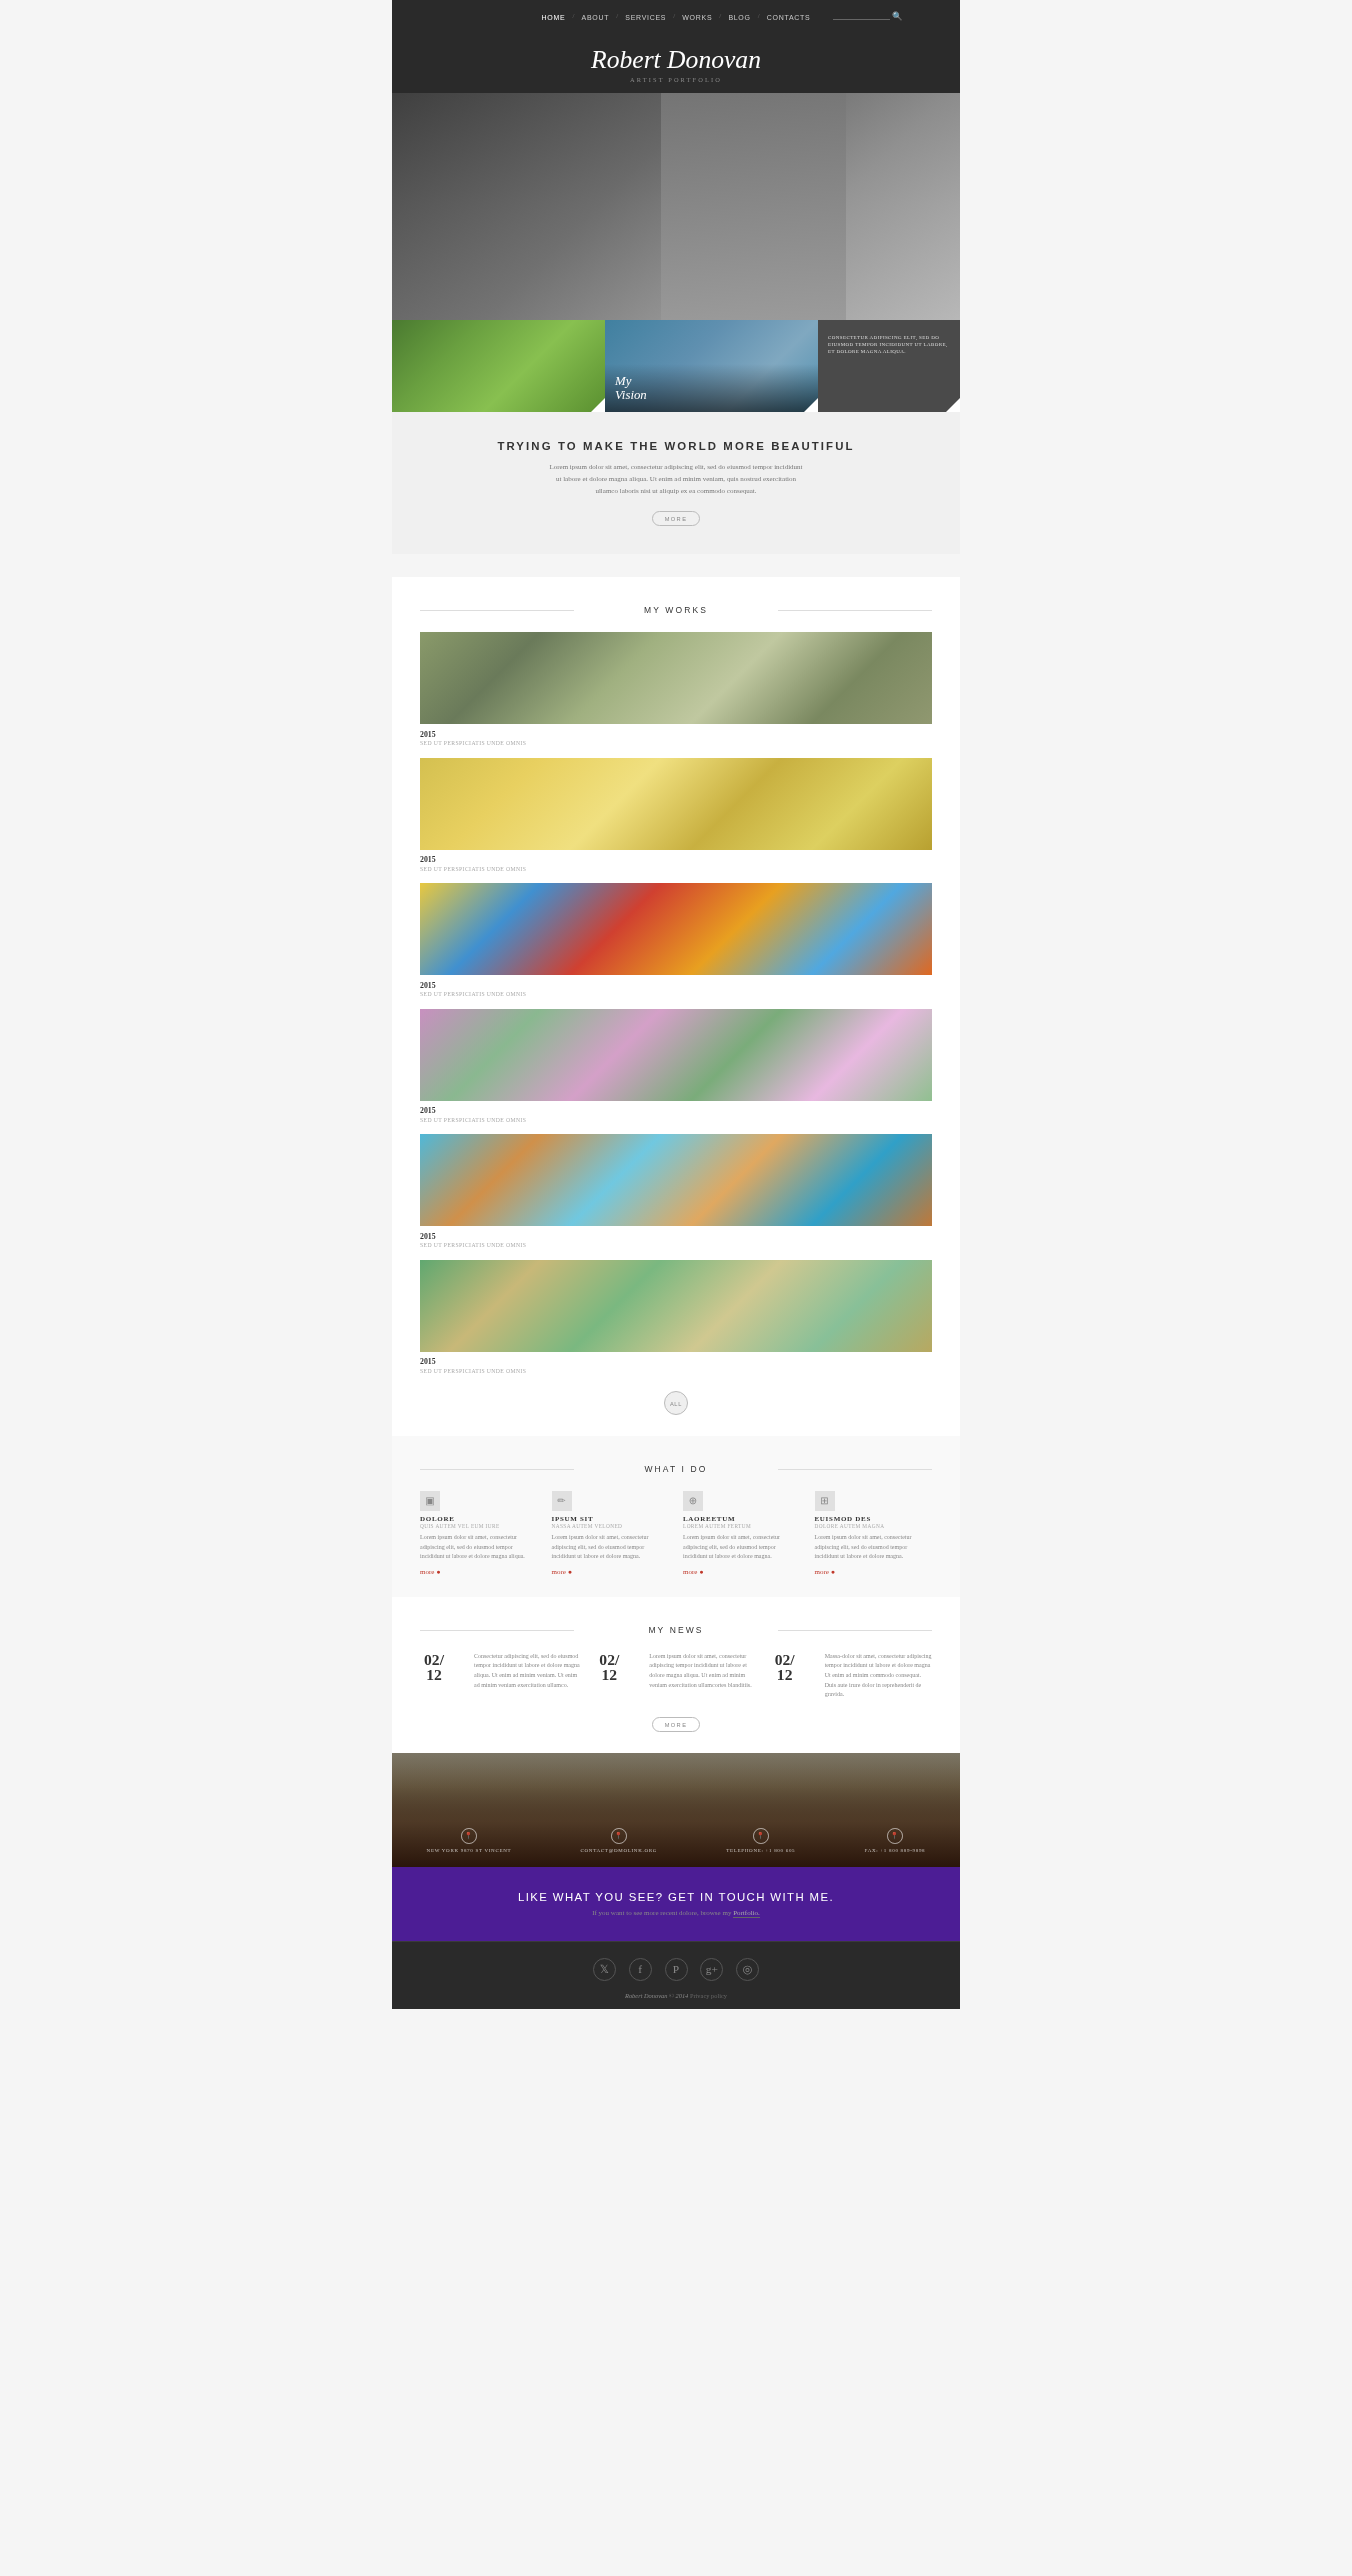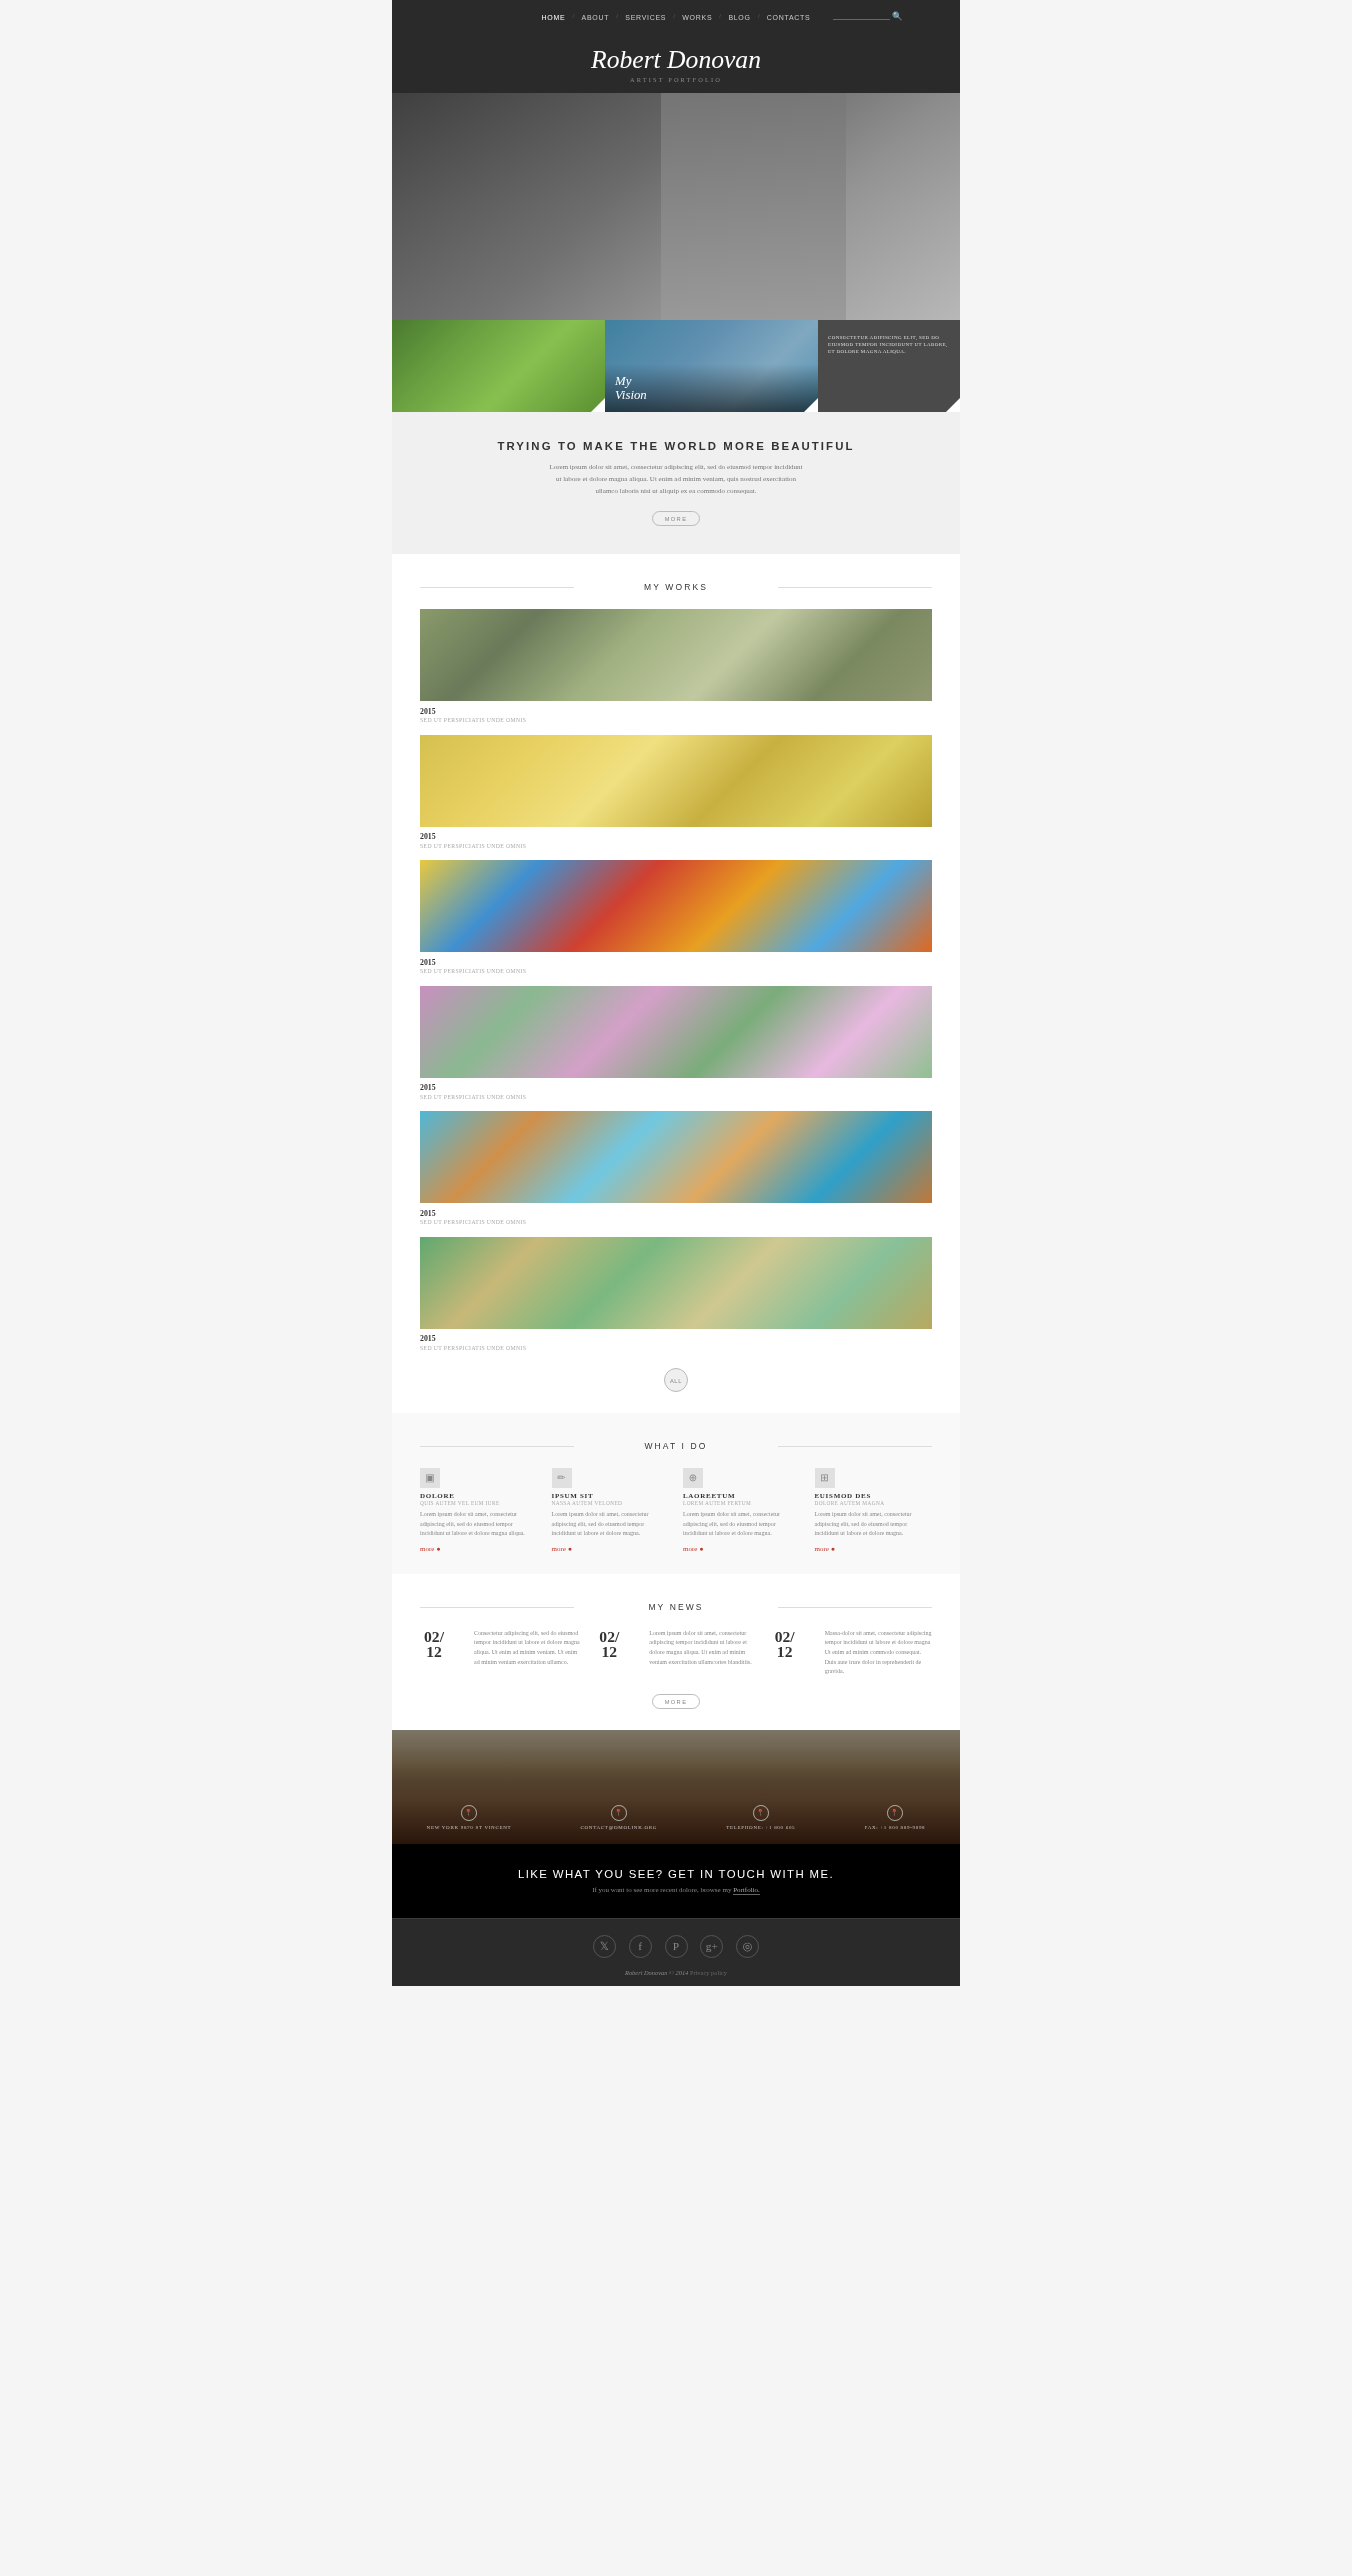--- a/index.html
+++ b/index.html
@@ -178,20 +178,21 @@
       text-transform: uppercase;
       color: #888;
       cursor: pointer;
       background: transparent;
     }
 
     
     .works-section {
       background: #fff;
       padding: 28px 28px 21px;
+      margin-top: 23px;
     }
     .section-title {
       text-align: center;
       font-family: Arial, sans-serif;
       font-size: 8.5px;
       letter-spacing: 2.1px;
       text-transform: uppercase;
       color: #333;
       margin-bottom: 17px;
       position: relative;
@@ -371,21 +372,21 @@
     }
     .contact-label {
       font-size: 5px;
       color: rgba(255,255,255,0.7);
       letter-spacing: 0.7px;
       text-transform: uppercase;
     }
 
     
     .cta-section {
-      background: #000000;
+      background: #4c1d95;
       text-align: center;
       padding: 24px 28px;
     }
     .cta-section h2 {
       font-family: Arial, sans-serif;
       font-size: 11.4px;
       letter-spacing: 1.4px;
       text-transform: uppercase;
       color: #fff;
       font-weight: normal;

